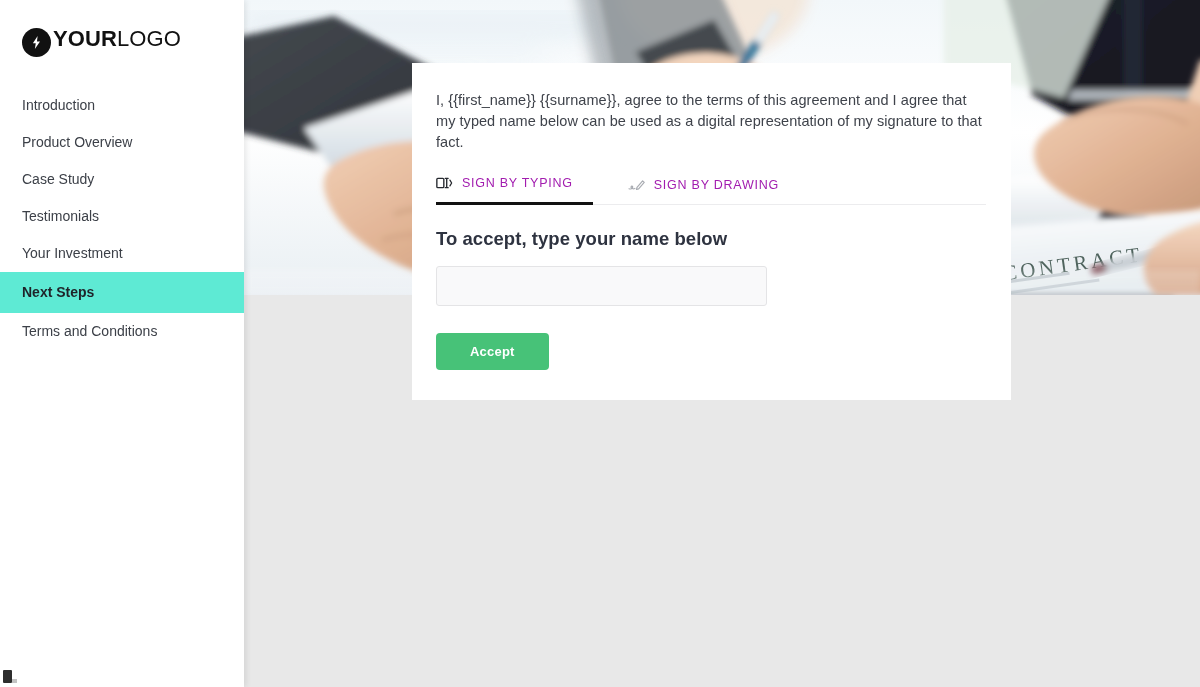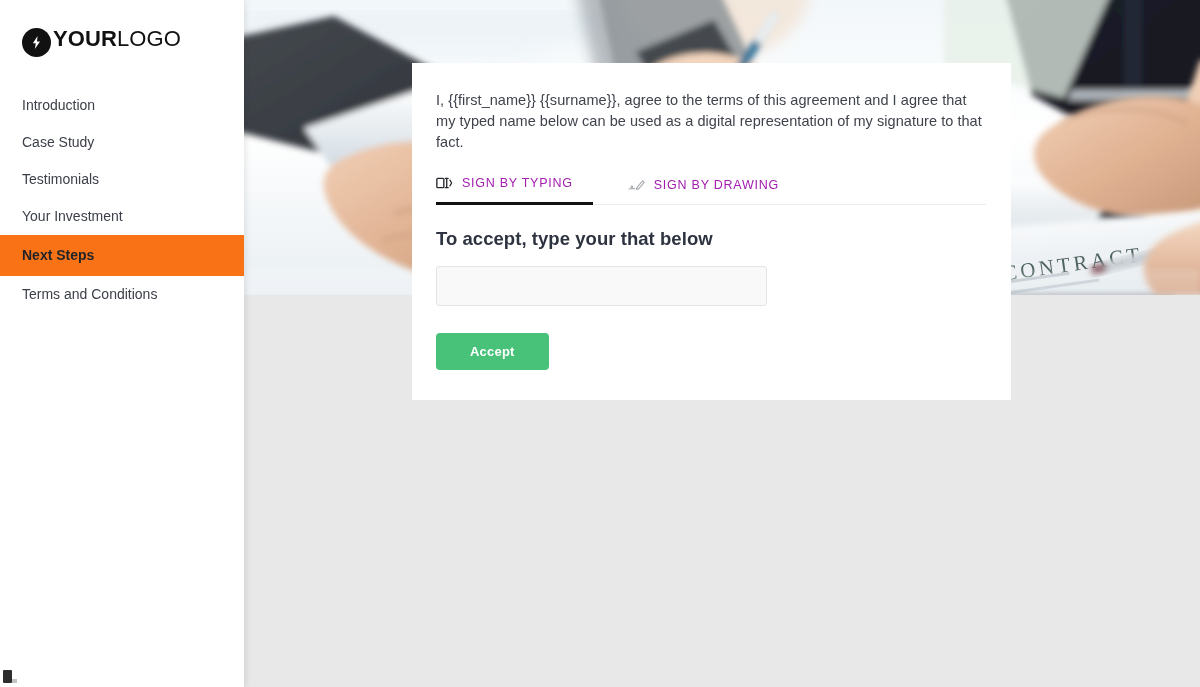--- a/index.html
+++ b/index.html
@@ -72,21 +72,21 @@
   .nav-item {
     display: block;
     padding: 9px 0 9px 22px;
     font-size: 14px;
     line-height: 19px;
     color: #3c4048;
     cursor: pointer;
     white-space: nowrap;
   }
   .nav-item.active {
-    background: #f97316;
+    background: #5eead4;
     font-weight: 700;
     color: #1f2329;
     padding-top: 11px;
     padding-bottom: 11px;
   }
 
   .corner-badge {
     position: absolute;
     left: 3px;
     bottom: 4px;
@@ -230,20 +230,21 @@
           <path d="M13.8 1.5 6.2 13.1h4.6L9.4 22.5 17.6 10.4h-4.9z" fill="#ffffff"></path>
         </svg>
       </span>
       <span class="logo-text">
         <span class="b">YOUR</span><span class="l">LOGO</span>
       </span>
     </div>
 
     <nav class="nav">
       <div class="nav-item">Introduction</div>
+      <div class="nav-item">Product Overview</div>
       <div class="nav-item">Case Study</div>
       <div class="nav-item">Testimonials</div>
       <div class="nav-item">Your Investment</div>
       <div class="nav-item active">Next Steps</div>
       <div class="nav-item">Terms and Conditions</div>
     </nav>
 
     <div class="corner-badge"></div>
   </aside>
 
@@ -411,21 +412,21 @@
           <span class="tab-icon">
             <svg width="17" height="14" viewBox="0 0 20 16" fill="none" aria-hidden="true">
               <path d="M1.2 12.4c1.6.6 3.1.2 4-1 .7-1 .3-2-.6-2-1 0-1.4 1.2-.5 2.1.9 1 2.6 1.2 4 .6" stroke="#a9acb2" stroke-width="1.4" stroke-linecap="round"></path>
               <path d="M10.6 10.8l6.6-7.6 1.9 1.7-6.6 7.6-2.5.8z" stroke="#a9acb2" stroke-width="1.4" stroke-linejoin="round"></path>
             </svg>
           </span>
           <span>SIGN BY DRAWING</span>
         </div>
       </div>
 
-      <h2 class="form-title">To accept, type your that below</h2>
+      <h2 class="form-title">To accept, type your name below</h2>
 
       <input class="name-input" type="text" placeholder="" style="">
 
       <button class="accept-btn">Accept</button>
     </section>
 
   </main>
 </div>
 
 </body></html>

